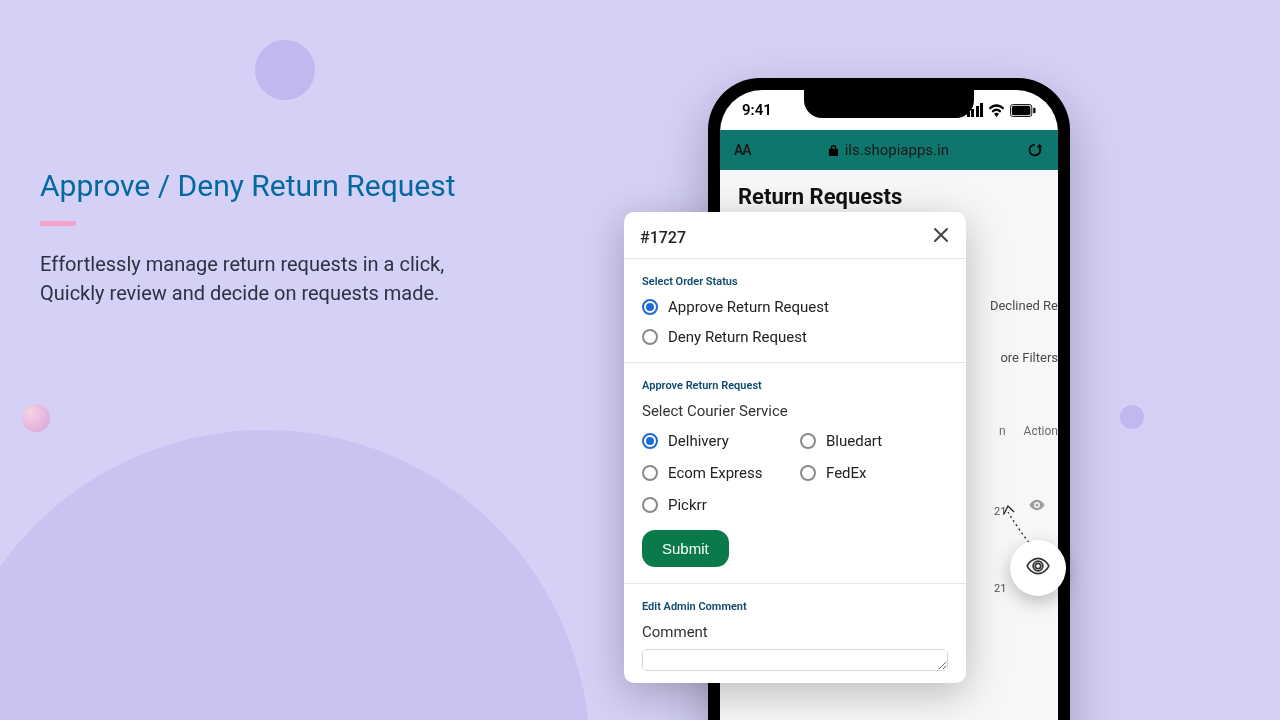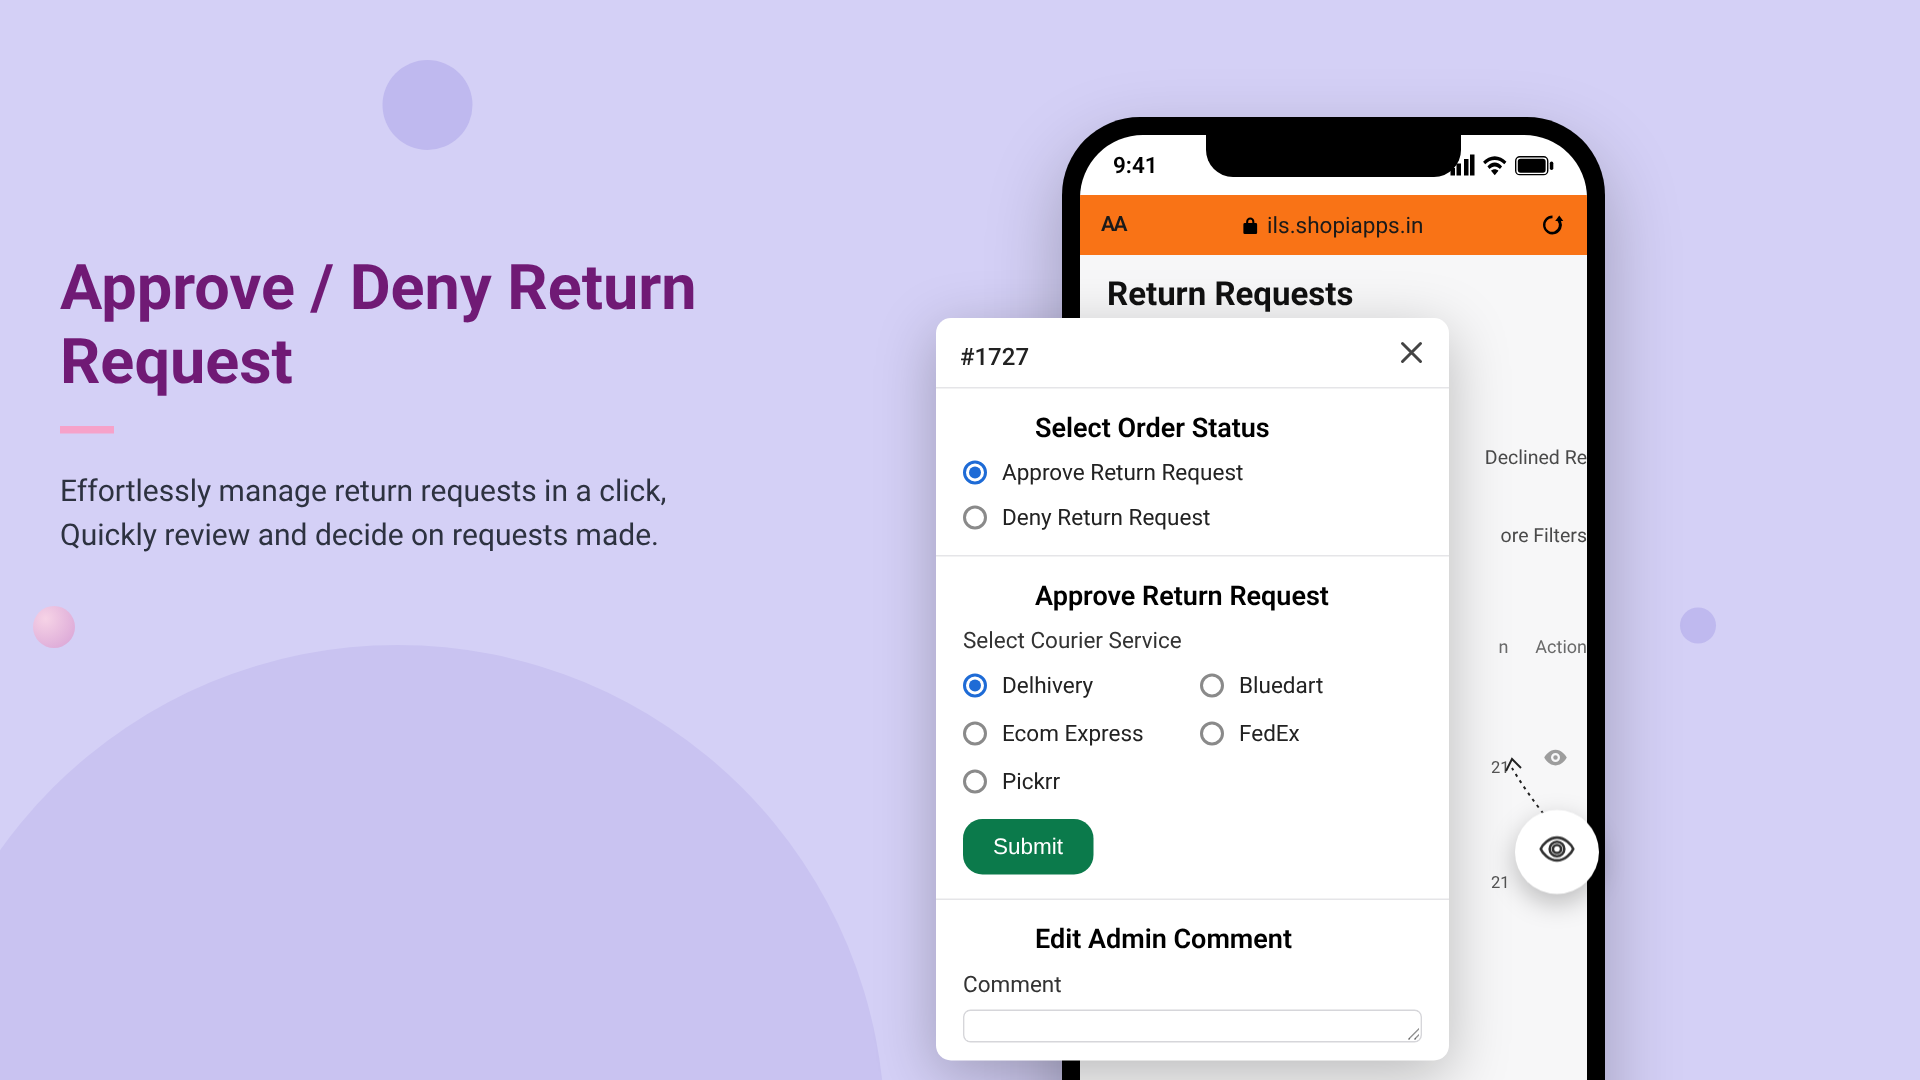--- a/index.html
+++ b/index.html
@@ -6,58 +6,58 @@
   html, body { width: 1280px; height: 720px; overflow: hidden; font-family: -apple-system, BlinkMacSystemFont, "Segoe UI", Roboto, Arial, sans-serif; }
   .stage { position: relative; width: 1280px; height: 720px; background: #d4d0f6; }
   
   .deco-circle-1 { position: absolute; width: 60px; height: 60px; border-radius: 50%; background: #bfb9ef; left: 255px; top: 40px; }
   .deco-circle-2 { position: absolute; width: 28px; height: 28px; border-radius: 50%; background: radial-gradient(circle at 30% 30%, #f6d3e6, #d7a1d5); left: 22px; top: 404px; }
   .deco-circle-3 { position: absolute; width: 650px; height: 650px; border-radius: 50%; background: #c9c3f1; left: -60px; top: 430px; }
   .deco-circle-4 { position: absolute; width: 24px; height: 24px; border-radius: 50%; background: #bfb9ef; left: 1120px; top: 405px; }
 
   
   .left { position: absolute; left: 40px; top: 168px; width: 560px; }
-  .left h1 { font-size: 42px; font-weight: 700; color: #701a75; }
+  .left h1 { font-size: 30px; font-weight: 400; color: #0369a1; }
   .underline { width: 36px; height: 5px; background: #f6a2c9; margin-top: 18px; }
   .left .desc { margin-top: 24px; font-size: 20px; line-height: 1.45; color: #2d3240; }
 
   
   .phone { position: absolute; left: 708px; top: 78px; width: 362px; height: 740px; background: #000; border-radius: 52px; padding: 12px; box-shadow: 0 20px 50px rgba(0,0,0,0.25); }
   .phone-screen { position: relative; width: 100%; height: 100%; background: #fff; border-radius: 42px; overflow: hidden; }
   .notch { position: absolute; top: 0; left: 50%; transform: translateX(-50%); width: 170px; height: 28px; background: #000; border-bottom-left-radius: 18px; border-bottom-right-radius: 18px; z-index: 5; }
   .status-bar { position: relative; height: 40px; display: flex; align-items: center; justify-content: space-between; padding: 0 22px; font-size: 15px; font-weight: 600; color: #000; }
   .status-right { display: flex; align-items: center; gap: 5px; }
   .sig-bars { display: inline-flex; align-items: flex-end; gap: 1.5px; }
   .sig-bars span { width: 3px; background:#000; display:inline-block; }
   .sig-bars span:nth-child(1){height:5px}
   .sig-bars span:nth-child(2){height:8px}
   .sig-bars span:nth-child(3){height:11px}
   .sig-bars span:nth-child(4){height:14px}
   .wifi-icon, .battery-icon { display:inline-flex; }
-  .addr-bar { height: 40px; background: #f97316; display: flex; align-items: center; padding: 0 14px; font-size: 15px; color:#1a1a1a; gap: 10px; }
+  .addr-bar { height: 40px; background: #0f766e; display: flex; align-items: center; padding: 0 14px; font-size: 15px; color:#1a1a1a; gap: 10px; }
   .addr-aa { font-weight: 600; font-size: 14px; letter-spacing: -1px; }
   .addr-center { flex:1; display:flex; align-items:center; justify-content:center; gap:6px; }
   .lock-icon svg { display:block; }
   .reload-icon { display:flex; }
 
   .app-body { padding: 14px 18px 0; background:#f7f7f8; height: calc(100% - 80px); position:relative; }
   .page-title { font-size: 22px; font-weight: 700; color:#111; }
   .green-btn-bg { margin-top:12px; width:96px; height:10px; background:#8ecfb4; border-radius:3px 3px 0 0; }
   .bg-tabs { position:absolute; right:0; top:128px; font-size:13px; color:#4a4a4a; }
   .bg-morefilters { position:absolute; right:0; top:180px; font-size:13px; color:#4a4a4a; }
   .bg-table-head { position:absolute; right:0; top:254px; font-size:12px; color:#6a6a6a; display:flex; gap:18px;}
 
   
   .modal { position: absolute; left: 624px; top: 212px; width: 342px; background:#fff; border-radius: 10px; box-shadow: 0 10px 40px rgba(0,0,0,0.25); overflow:hidden; }
   .modal-header { display:flex; align-items:center; justify-content:space-between; padding: 14px 16px 10px; }
   .modal-header .mh-title { font-size:16px; color:#222; font-weight:500; }
   .close-x { cursor:pointer; }
   .modal-divider { height:1px; background:#e5e5e8; }
   .section { padding: 16px 18px; }
-  .sec-title { font-size:18px; font-weight:600; color:#000000; margin-bottom:10px;margin-left:48px; }
+  .sec-title { font-size:11px; font-weight:600; color:#0c4a6e; margin-bottom:10px; }
   .sec-sub { font-size:15px; color:#333; margin-bottom:12px; }
   .radio-row { display:flex; align-items:center; gap:10px; margin-bottom:12px; font-size:15px; color:#222; cursor:pointer;}
   .radio { width:16px; height:16px; border-radius:50%; border:2px solid #8a8a8a; display:inline-flex; align-items:center; justify-content:center; }
   .radio.selected { border-color:#1e6bd6; }
   .radio.selected::after { content:""; width:8px; height:8px; border-radius:50%; background:#1e6bd6; }
   .courier-grid { display:grid; grid-template-columns: 1fr 1fr; row-gap:14px; column-gap:10px; margin-top:4px;}
   .submit { margin-top:16px; background:#0b7a4b; color:#fff; border:none; padding:10px 20px; border-radius:13px; font-size:15px; cursor:pointer; }
   .comment-label { font-size:15px; color:#333; margin-top:6px; margin-bottom:8px;}
   .comment-box { width:100%; height:22px; border:1px solid #d6d6da; border-radius:5px; padding:8px; font-size:14px; }
 

